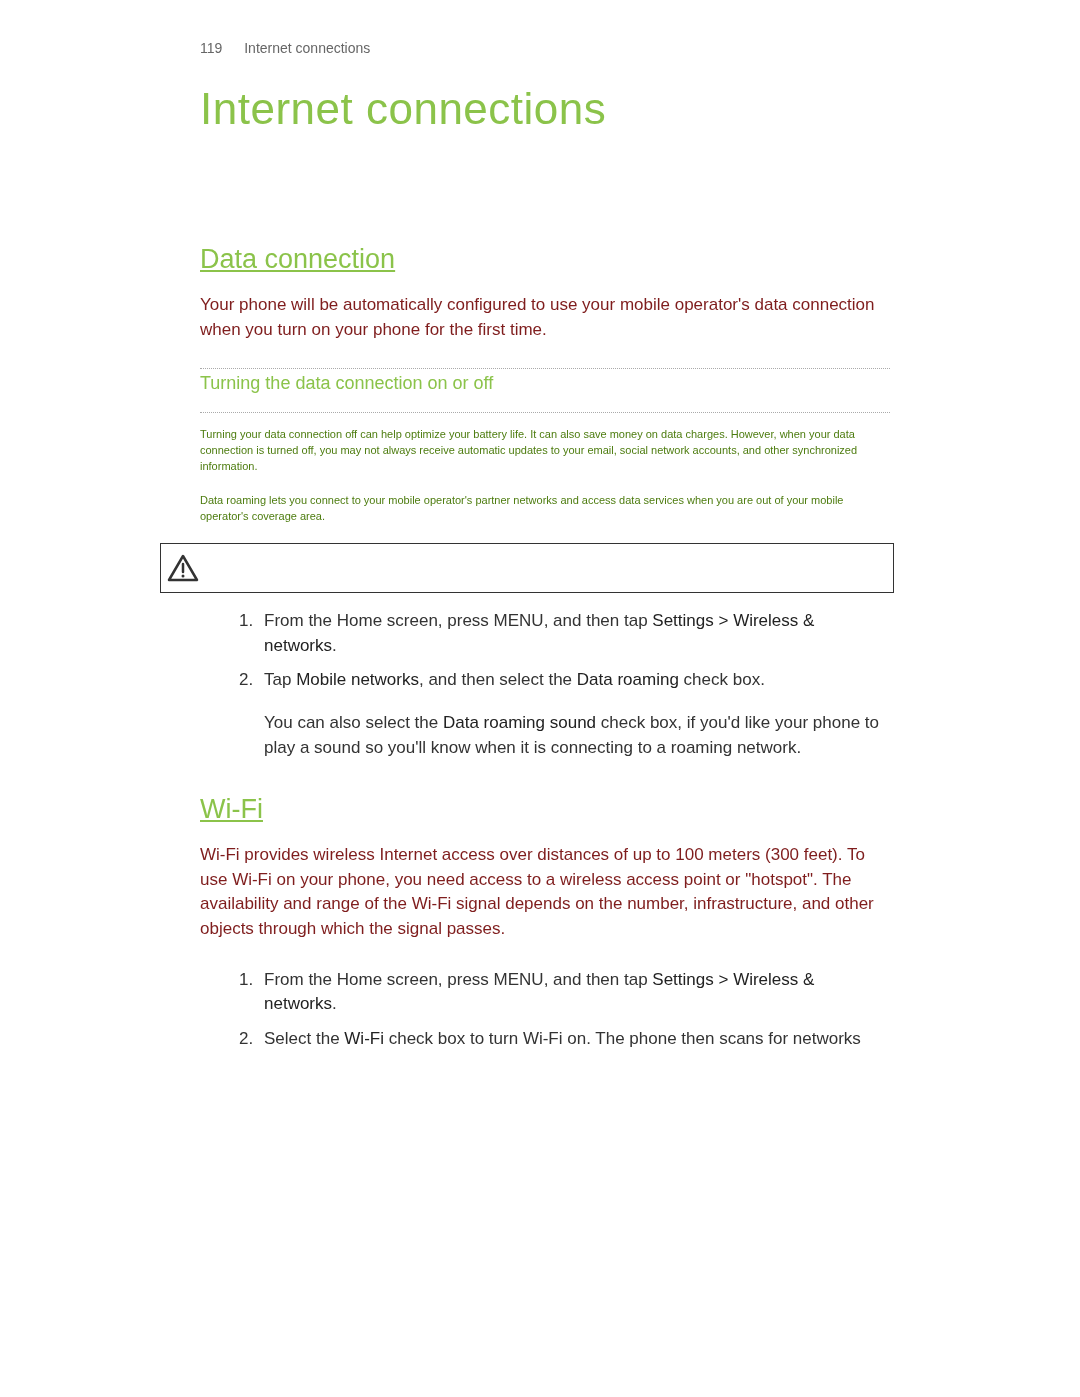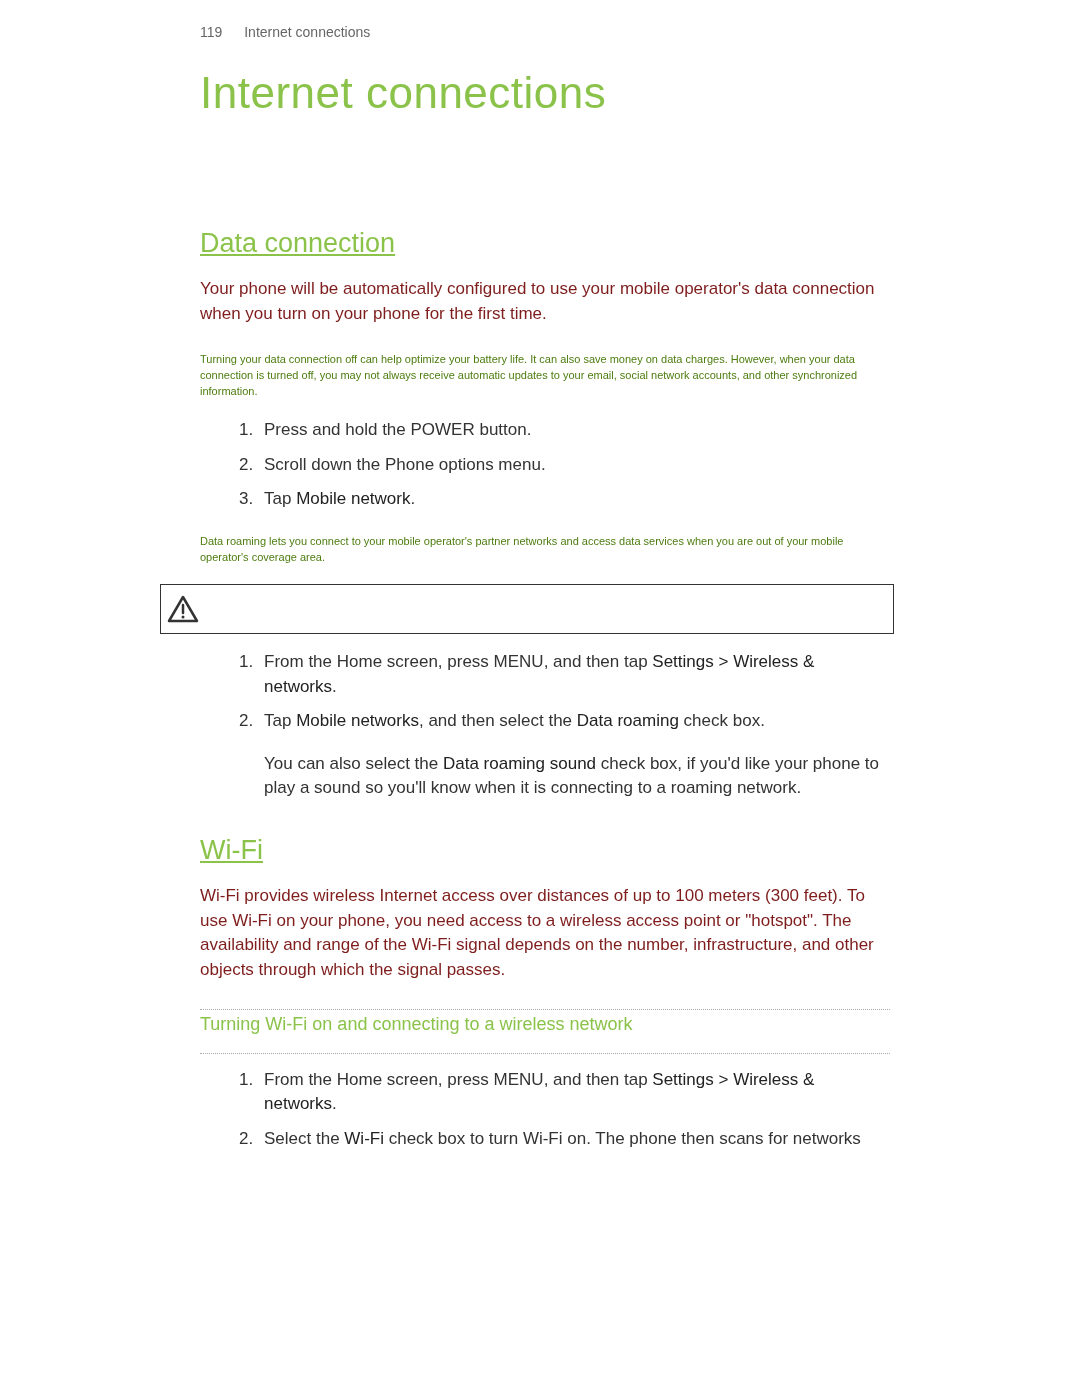--- a/index.html
+++ b/index.html
@@ -9,21 +9,21 @@
   }
   body {
     font-family: -apple-system, BlinkMacSystemFont, "Segoe UI", Helvetica, Arial, sans-serif;
     background: #ffffff;
     width: 1080px;
     height: 1397px;
     color: #333;
     font-weight: 300;
   }
   .page {
-    padding: 24px 190px 0 200px;
+    padding: 40px 190px 0 200px;
   }
   .header-line {
     font-size: 14px;
     color: #666;
     margin-bottom: 28px;
     font-weight: 300;
   }
   .header-line .page-num {
     margin-right: 18px;
   }
@@ -126,29 +126,25 @@
   <div class="header-line">
     <span class="page-num">119</span>
     <span>Internet connections</span>
   </div>
 
   <h1>Internet connections</h1>
 
   <h2>Data connection</h2>
   <p class="intro">Your phone will be automatically configured to use your mobile operator's data connection when you turn on your phone for the first time.</p>
 
+  <div class="dotted-wrap">
+    <h3>Turning the data connection on or off</h3>
+  </div>
   <p class="body-text">Turning your data connection off can help optimize your battery life. It can also save money on data charges. However, when your data connection is turned off, you may not always receive automatic updates to your email, social network accounts, and other synchronized information.</p>
 
-  <ol>
-    <li><span>Press and hold the POWER button.</span></li>
-    <li><span>Scroll down the Phone options menu.</span></li>
-    <li>
-      <span>Tap </span><span class="bold">Mobile network</span><span>.</span>
-    </li>
-  </ol>
 
   <p class="body-text">Data roaming lets you connect to your mobile operator's partner networks and access data services when you are out of your mobile operator's coverage area.</p>
 
   <div class="warning-box">
     <div class="warning-icon">
       <svg viewBox="0 0 32 28">
         <path d="M16 2 L30 26 L2 26 Z" fill="none" stroke="#333" stroke-width="2.5" stroke-linejoin="round"></path>
         <line x1="16" y1="10" x2="16" y2="18" stroke="#333" stroke-width="2.5" stroke-linecap="round"></line>
         <circle cx="16" cy="22" r="1.5" fill="#333"></circle>
       </svg>
@@ -163,23 +159,20 @@
       <span>Tap </span><span class="bold">Mobile networks</span><span>, and then select the </span><span class="bold">Data roaming</span><span> check box.</span>
       <span class="sub">
         <span>You can also select the </span><span class="bold">Data roaming sound</span><span> check box, if you'd like your phone to play a sound so you'll know when it is connecting to a roaming network.</span>
       </span>
     </li>
   </ol>
 
   <h2 class="section-gap">Wi-Fi</h2>
   <p class="intro">Wi-Fi provides wireless Internet access over distances of up to 100 meters (300 feet). To use Wi-Fi on your phone, you need access to a wireless access point or "hotspot". The availability and range of the Wi-Fi signal depends on the number, infrastructure, and other objects through which the signal passes.</p>
 
-  <div class="dotted-wrap">
-    <h3>Turning Wi-Fi on and connecting to a wireless network</h3>
-  </div>
 
   <ol>
     <li>
       <span>From the Home screen, press MENU, and then tap </span><span class="bold">Settings &gt; Wireless &amp; networks</span><span>.</span>
     </li>
     <li>
       <span>Select the </span><span class="bold">Wi-Fi</span><span> check box to turn Wi-Fi on. The phone then scans for networks</span>
     </li>
   </ol>
 

